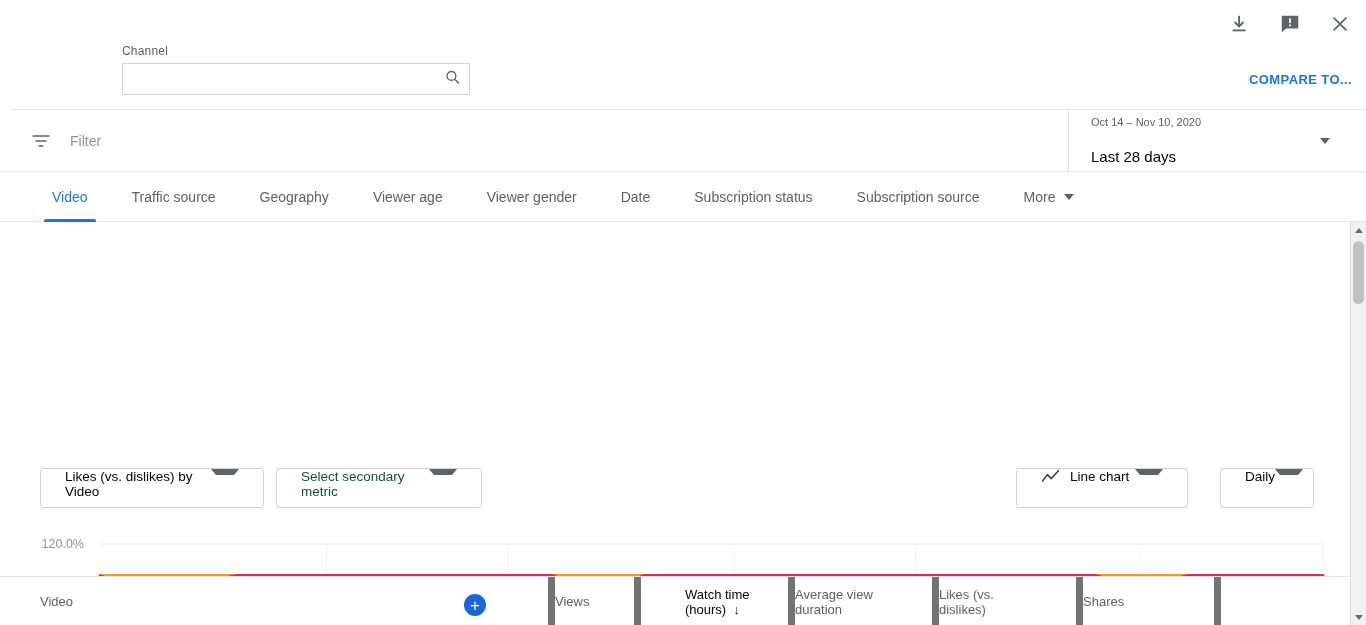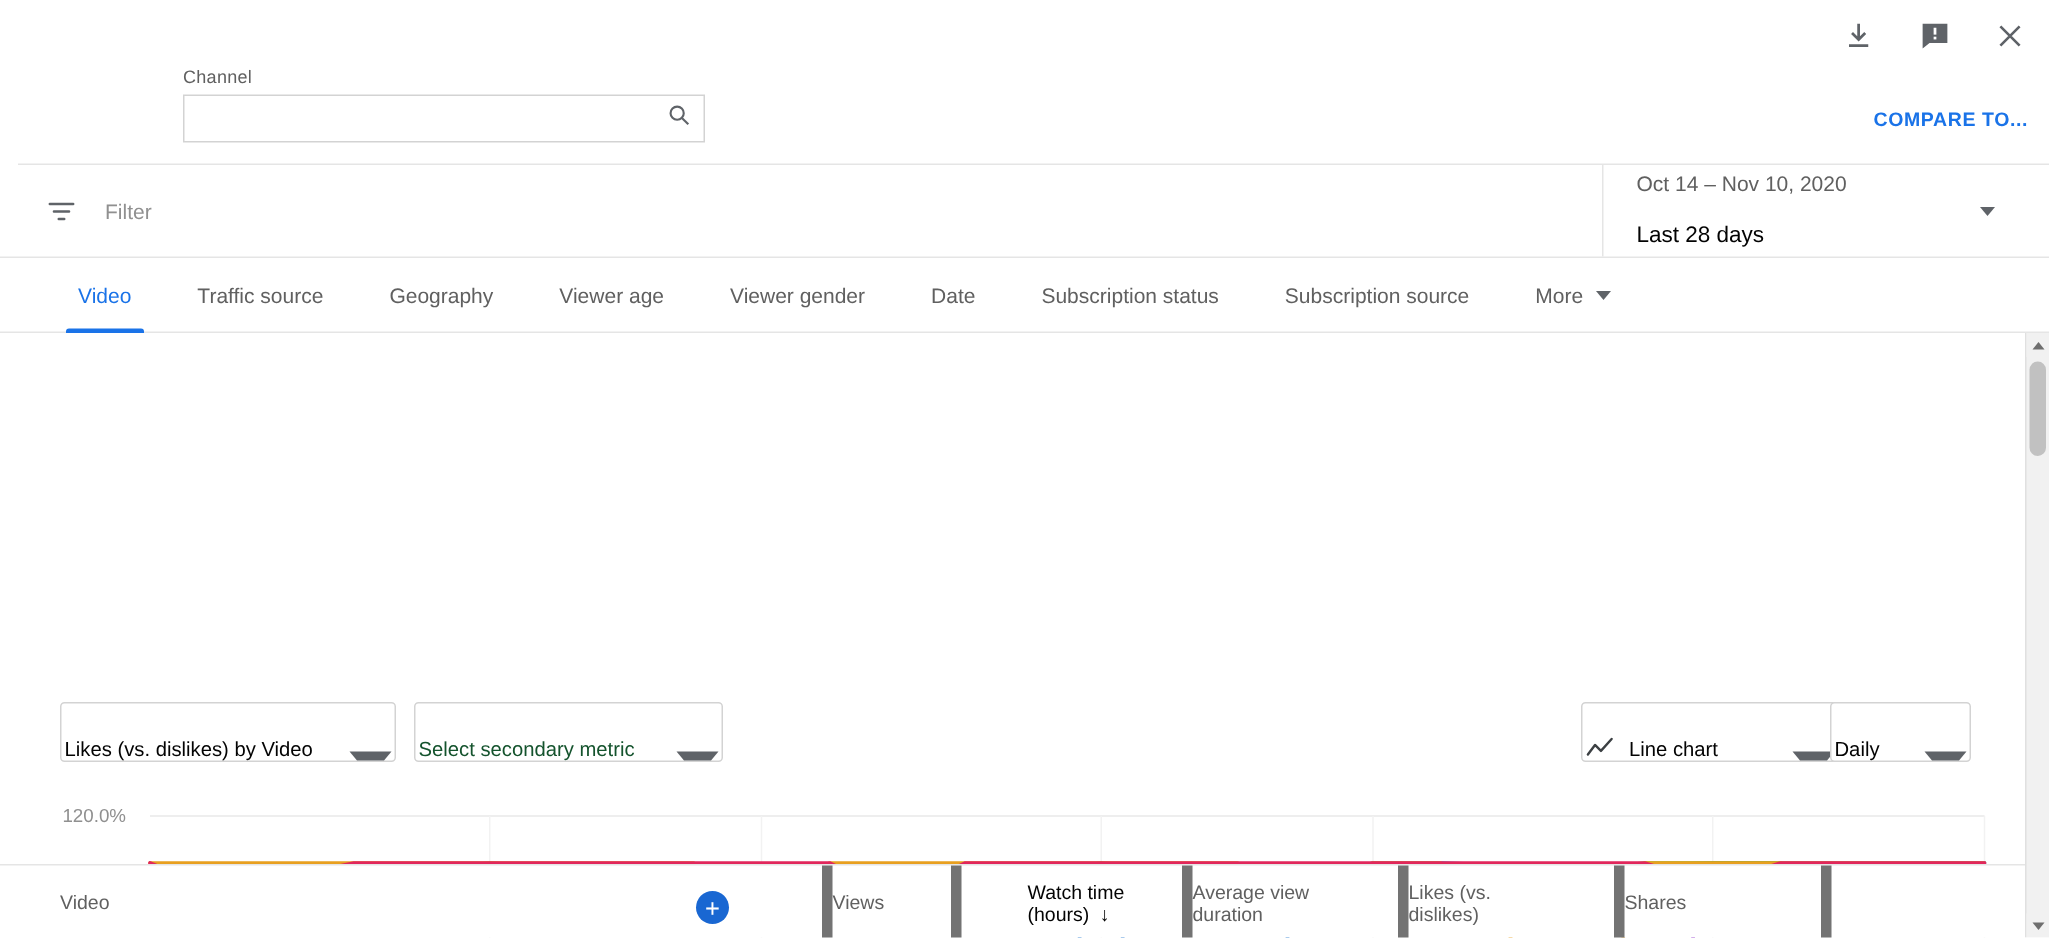--- a/index.html
+++ b/index.html
@@ -29,43 +29,43 @@
   .compare-link { position:absolute; right:26px; top:72px; font-size:13px; font-weight:700; color:#1a73e8;
                   letter-spacing:.4px; cursor:pointer; }
 
   
   .filterbar { position:absolute; left:0; top:110px; width:1366px; height:62px; background:#fff; border-bottom:1px solid #e5e5e5; }
   .filter-left { position:absolute; left:30px; top:0; height:62px; display:flex; align-items:center; gap:18px; cursor:text; }
   .filter-ico { color:#5f6368; display:flex; }
   .filter-placeholder { font-size:14px; color:#909090; }
   .daterange { position:absolute; right:0; top:0; width:298px; height:61px; border-left:1px solid #e5e5e5;
                display:flex; flex-direction:column; justify-content:center; padding-left:22px; cursor:pointer; }
-  .dr-sub { font-size:14px; color:#606060; line-height:15px; }
+  .dr-sub { font-size:11px; color:#606060; line-height:15px; }
   .dr-main { font-size:15px; color:#030303; line-height:21px;margin-top:16px; }
   .dr-caret { position:absolute; right:36px; top:50%; transform:translateY(-50%);
               width:0;height:0;border-left:5px solid transparent;border-right:5px solid transparent;border-top:6px solid #5f6368; }
 
   
   .tabs { position:absolute; left:0; top:172px; width:1366px; height:50px; background:#fff; border-bottom:1px solid #e5e5e5; }
   .tabstrip { display:flex; align-items:center; height:50px; padding-left:30px; }
   .tab { position:relative; height:50px; display:flex; align-items:center; padding:0 22px; font-size:14px;
          color:#606060; cursor:pointer; white-space:nowrap; }
   .tab.active { color:#1a73e8; font-weight:400; }
   .tab.active::after { content:""; position:absolute; left:14px; right:14px; bottom:0; height:3px; background:#1a73e8; border-radius:2px 2px 0 0; }
   .tab .morecaret { margin-left:9px; width:0;height:0;border-left:5px solid transparent;border-right:5px solid transparent;border-top:6px solid #5f6368; }
 
   
   .pane { position:absolute; left:0; top:222px; width:1350px; height:353px; background:#fff; }
-  .sel { position:absolute; display:flex; align-items:flex-end; height:40px; border:1px solid #d3d3d3;
-         border-radius:3px; padding:0 2px; font-size:13.5px; color:#030303; cursor:pointer; background:#fff; }
+  .sel { position:absolute; display:flex; align-items:flex-start; height:40px; border:1px solid #d3d3d3;
+         border-radius:3px; padding:0 24px; font-size:13.5px; color:#030303; cursor:pointer; background:#fff; }
   .sel .caret { margin-left:auto; padding-left:18px; width:0;height:0;border-left:5px solid transparent;border-right:5px solid transparent;border-top:6px solid #5f6368; }
   .sel.muted { color:#14532d; }
   #sel-primary   { left:40px;  top:246px; width:224px; }
   #sel-secondary { left:276px; top:246px; width:206px; }
-  #sel-charttype { left:1054px;top:246px; width:172px; }
+  #sel-charttype { left:1016px;top:246px; width:172px; }
   #sel-interval  { left:1220px;top:246px; width:94px;  }
   .sel .lineico { margin-right:10px; display:flex; color:#3c4043; }
 
   .chartwrap { position:absolute; left:0; top:300px; width:1350px; height:255px; }
   #chart { display:block; }
 
   
   .tablehead { position:absolute; left:0; top:576px; width:1350px; height:49px; background:#fff; border-top:1px solid #e5e5e5; }
   .th { position:absolute; top:0; height:49px; display:flex; align-items:center; font-size:13px; color:#606060;
         border-left:7px solid #737373; }

